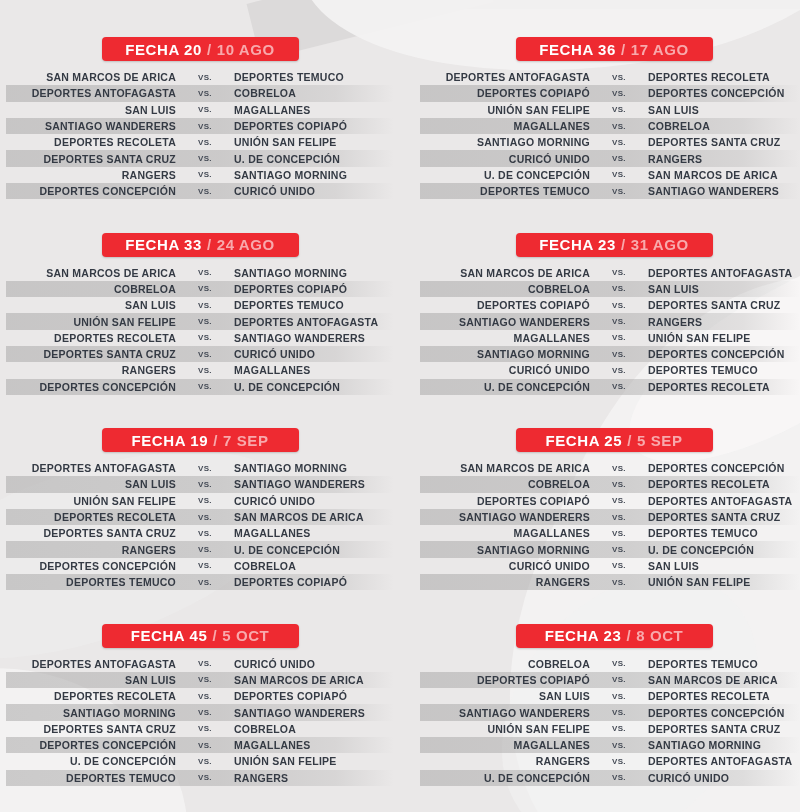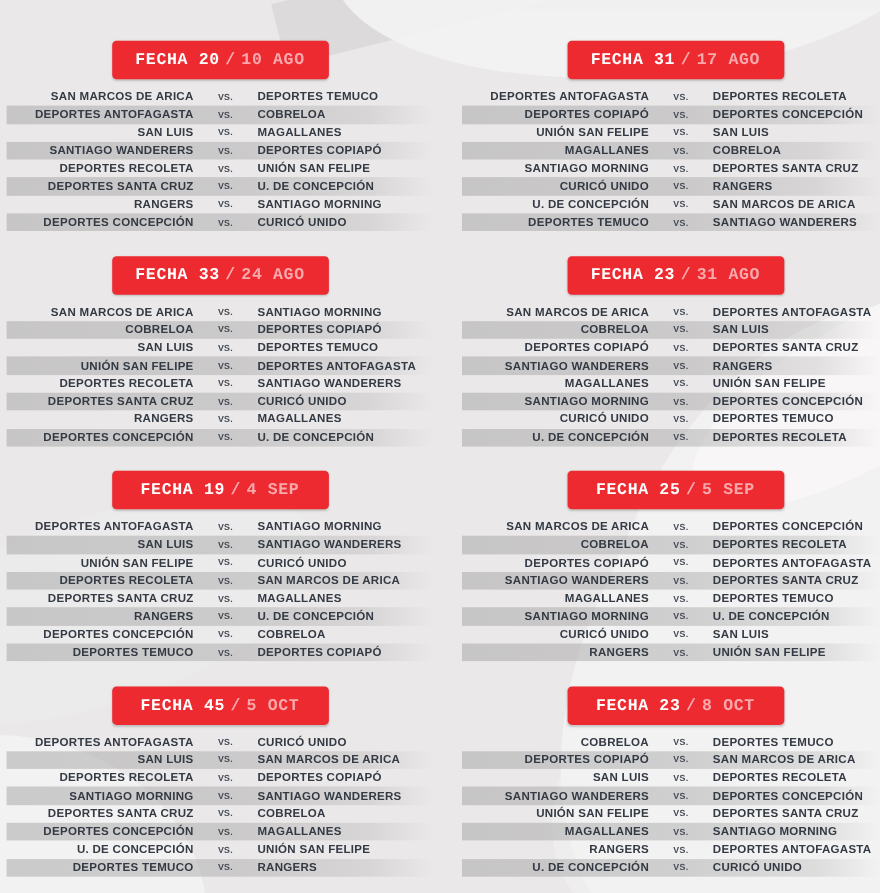--- a/index.html
+++ b/index.html
@@ -25,28 +25,27 @@
 
   
   .grid{
     position:relative;z-index:1;
     display:grid;
     grid-template-columns:400px 400px;
     grid-auto-rows:195.5px;
   }
   .block{overflow:visible;}
   .header{
-    width:197px;height:35px;
+    width:197px;height:24px;
     margin:37px auto 8px;
     background:#ee2a31;
     border-radius:4px;
     display:flex;align-items:center;justify-content:center;gap:5px;
     box-shadow:0 1px 2px rgba(0,0,0,.18);
     white-space:nowrap;
-    font-family:Liberation Mono, monospace;
   }
   .block:nth-child(2n) .header{transform:translateX(14px);}
   .header .title{color:#ffffff;font-size:15px;font-weight:bold;letter-spacing:.6px;}
   .header .sep,.header .date{color:#f8a9ac;font-size:15px;font-weight:bold;letter-spacing:.6px;}
 
   .rows{display:flex;flex-direction:column;padding:0 6px;}
   .block:nth-child(2n) .rows{padding-left:20px;padding-right:0;}
   .row{height:16.3px;display:flex;align-items:center;}
   .row.striped{
     background:linear-gradient(to right,
@@ -126,21 +125,21 @@
           <div class="row striped">
             <span class="home">DEPORTES CONCEPCIÓN</span>
             <span class="vs">VS.</span>
             <span class="away">CURICÓ UNIDO</span>
           </div>
         </div>
     </section>
 
     <section class="block">
       <div class="header">
-        <span class="title">FECHA 31</span>
+        <span class="title">FECHA 36</span>
         <span class="sep">/</span>
         <span class="date">17 AGO</span>
       </div>
       <div class="rows">
           <div class="row">
             <span class="home">DEPORTES ANTOFAGASTA</span>
             <span class="vs">VS.</span>
             <span class="away">DEPORTES RECOLETA</span>
           </div>
           <div class="row striped">
@@ -278,21 +277,21 @@
             <span class="vs">VS.</span>
             <span class="away">DEPORTES RECOLETA</span>
           </div>
         </div>
     </section>
 
     <section class="block">
       <div class="header">
         <span class="title">FECHA 19</span>
         <span class="sep">/</span>
-        <span class="date">4 SEP</span>
+        <span class="date">7 SEP</span>
       </div>
       <div class="rows">
           <div class="row">
             <span class="home">DEPORTES ANTOFAGASTA</span>
             <span class="vs">VS.</span>
             <span class="away">SANTIAGO MORNING</span>
           </div>
           <div class="row striped">
             <span class="home">SAN LUIS</span>
             <span class="vs">VS.</span>

